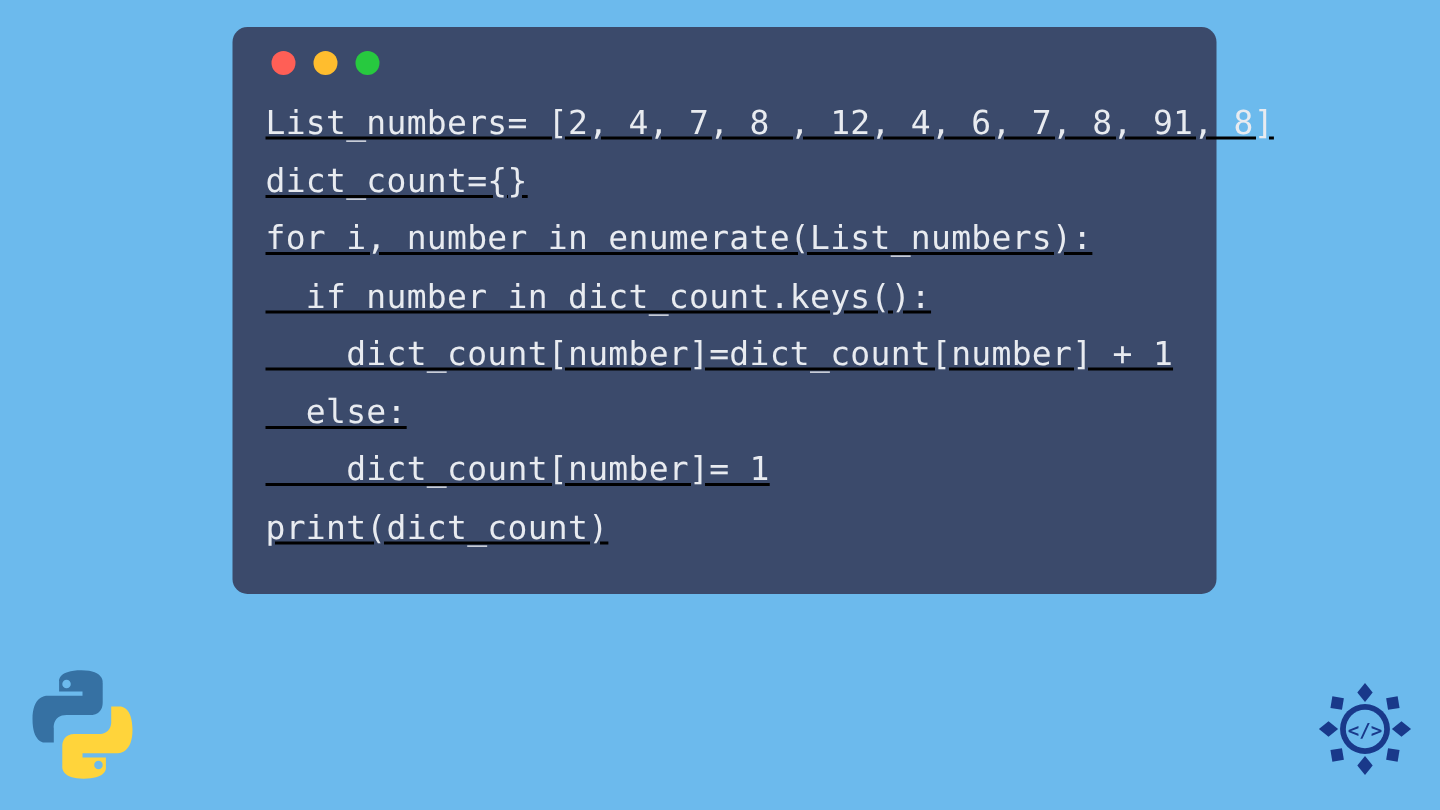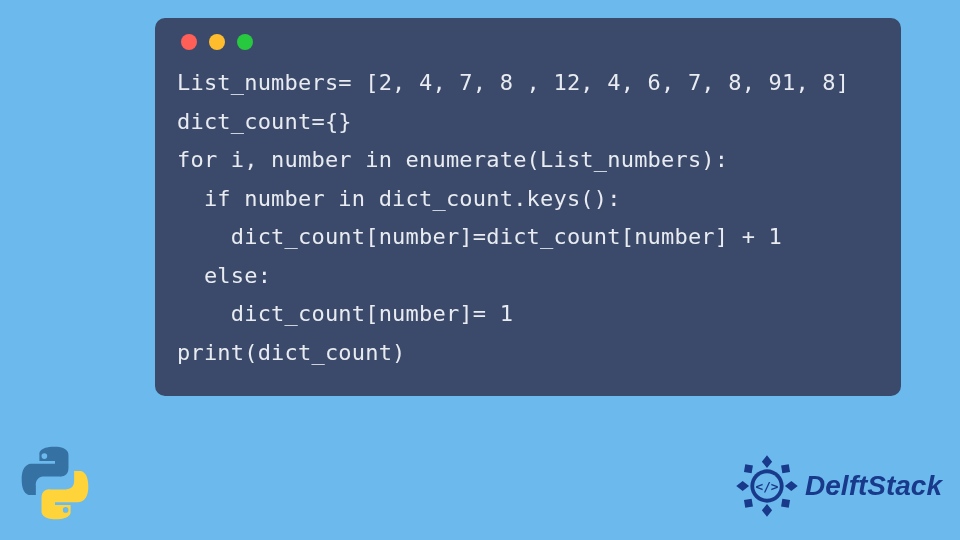--- a/index.html
+++ b/index.html
@@ -7,24 +7,25 @@
     width: 960px;
     height: 540px;
     background: #6cbaed;
     position: relative;
     font-family: -apple-system, BlinkMacSystemFont, "Segoe UI", sans-serif;
   }
   .code-window {
     position: absolute;
     left: 155px;
     top: 18px;
-    width: 746px;
+    width: 656px;
     background: #3b4a6b;
     border-radius: 10px;
     padding: 16px 32px 24px 22px;
+    text-decoration: underline;
   }
   .traffic-lights {
     display: flex;
     gap: 12px;
     margin-bottom: 14px;
     margin-left: 4px;
   }
   .dot {
     width: 16px;
     height: 16px;
@@ -100,14 +101,13 @@
       <polygon points="78,50 88,42 98,50 88,58"></polygon>
       <polygon points="16,16 28,18 26,30 14,28"></polygon>
       <polygon points="84,16 86,28 74,30 72,18"></polygon>
       <polygon points="16,84 14,72 26,70 28,82"></polygon>
       <polygon points="84,84 72,82 74,70 86,72"></polygon>
     </g>
     <circle cx="50" cy="50" r="26" fill="#19398a"></circle>
     <circle cx="50" cy="50" r="20" fill="#6cbaed"></circle>
     <text x="50" y="58" text-anchor="middle" font-size="20" font-weight="bold" fill="#19398a" font-family="monospace">&lt;/&gt;</text>
   </svg>
-  <span class="delft-text">DelftStack</span>
 </div>
 
 </body></html>

